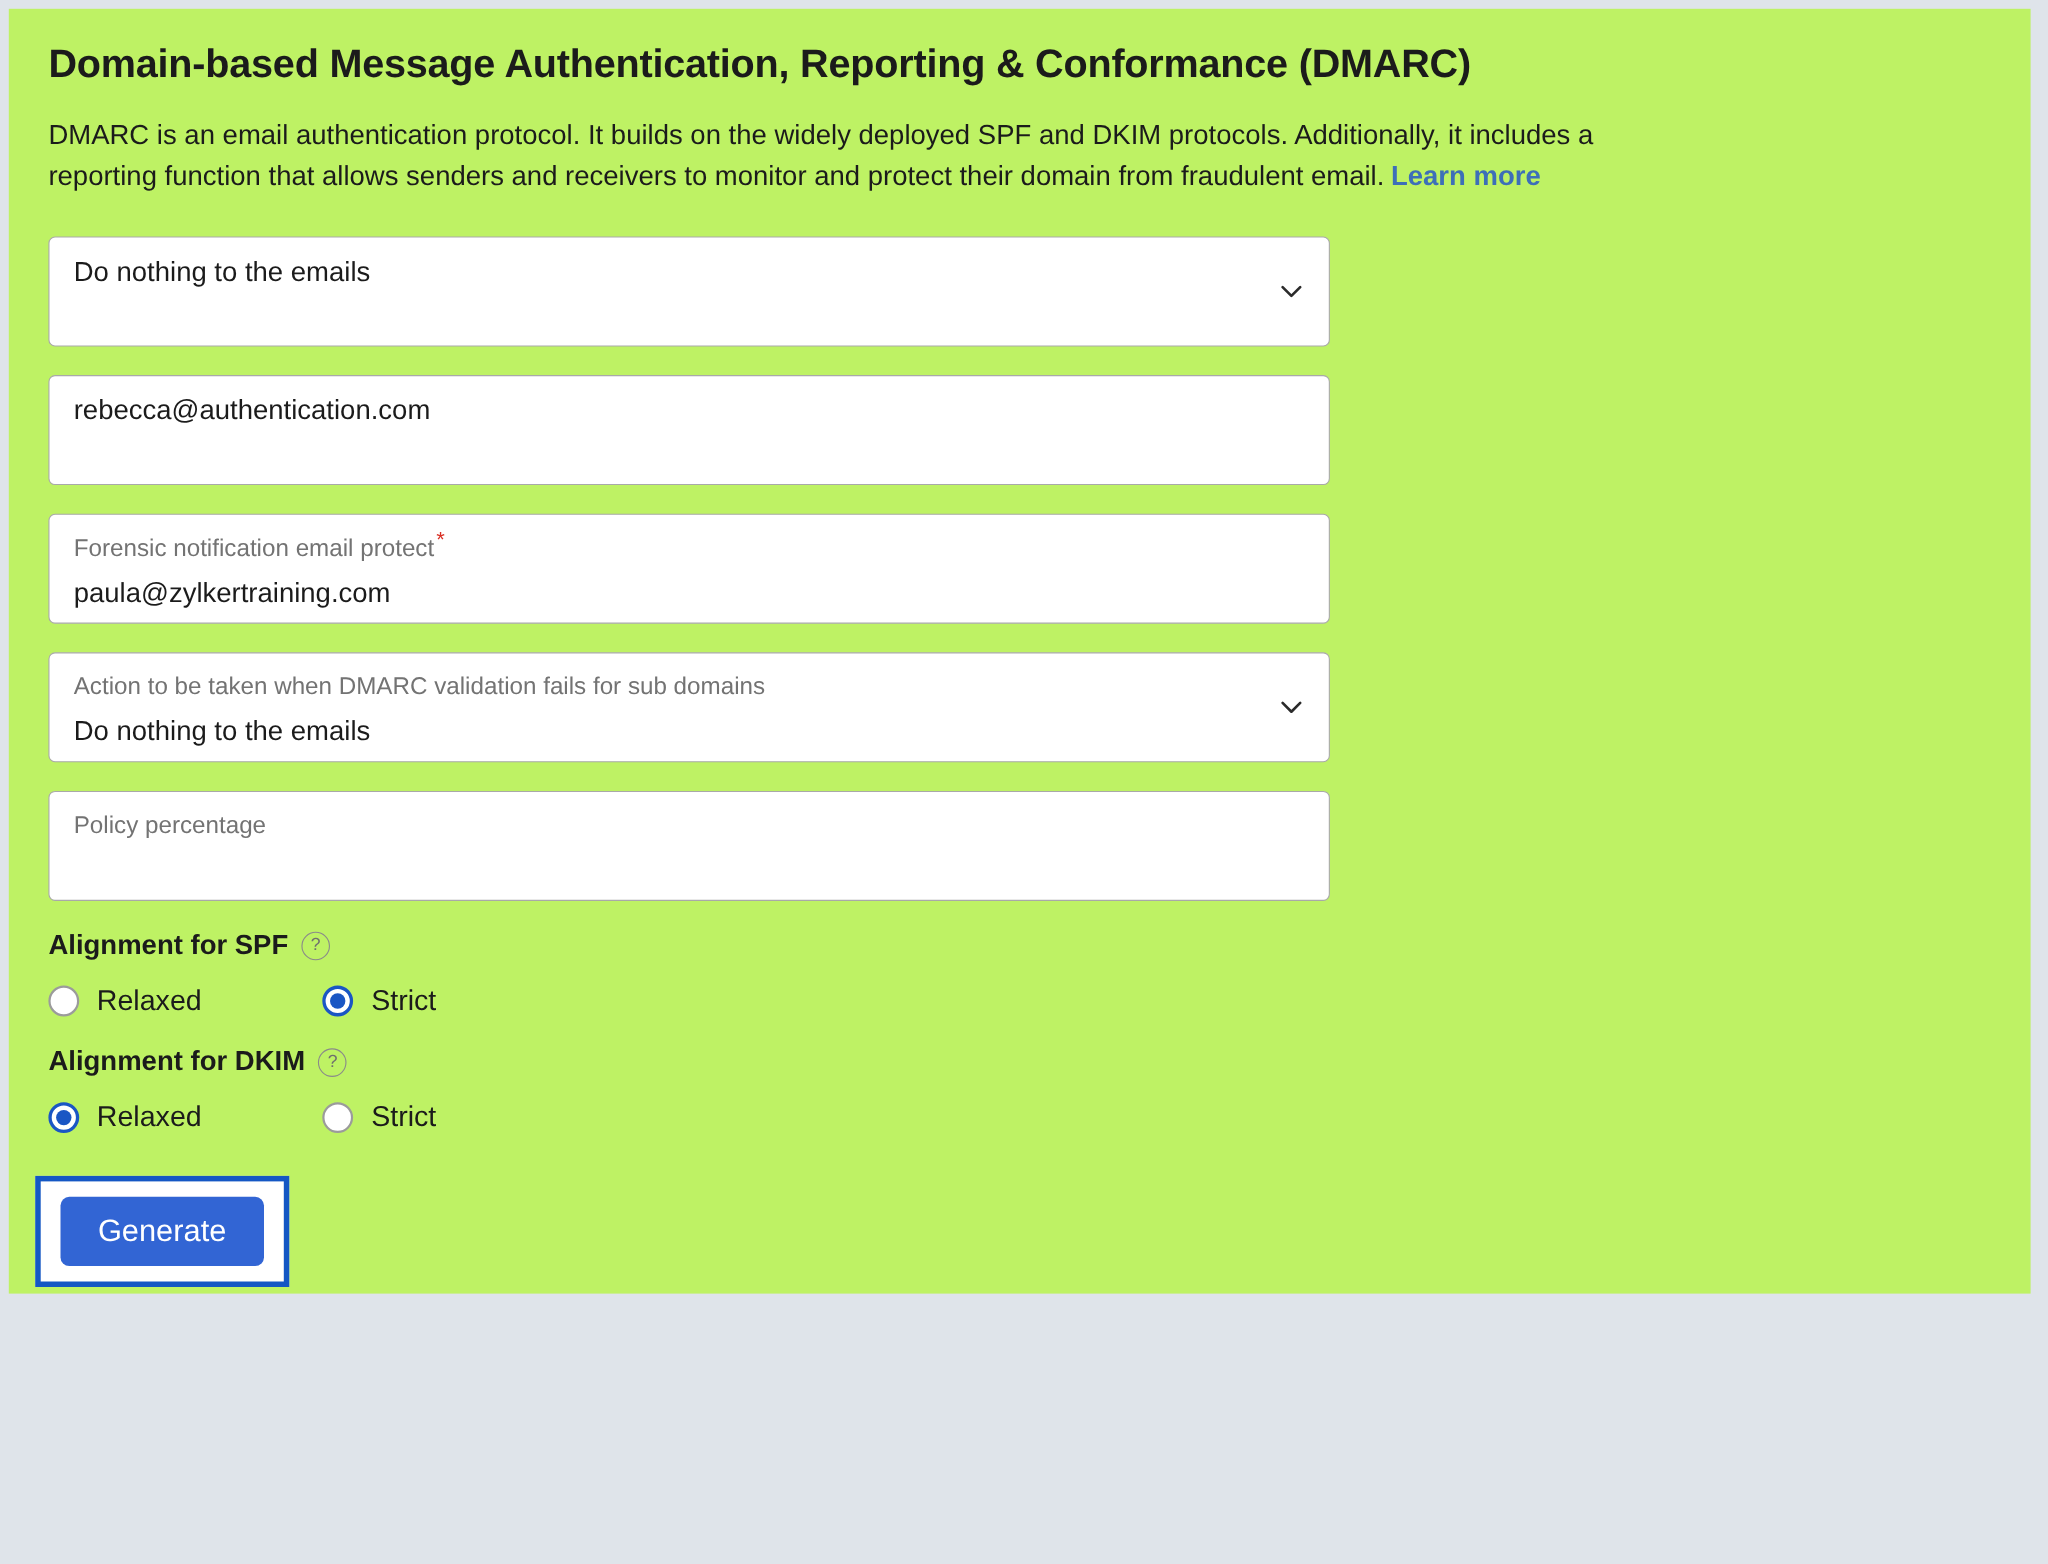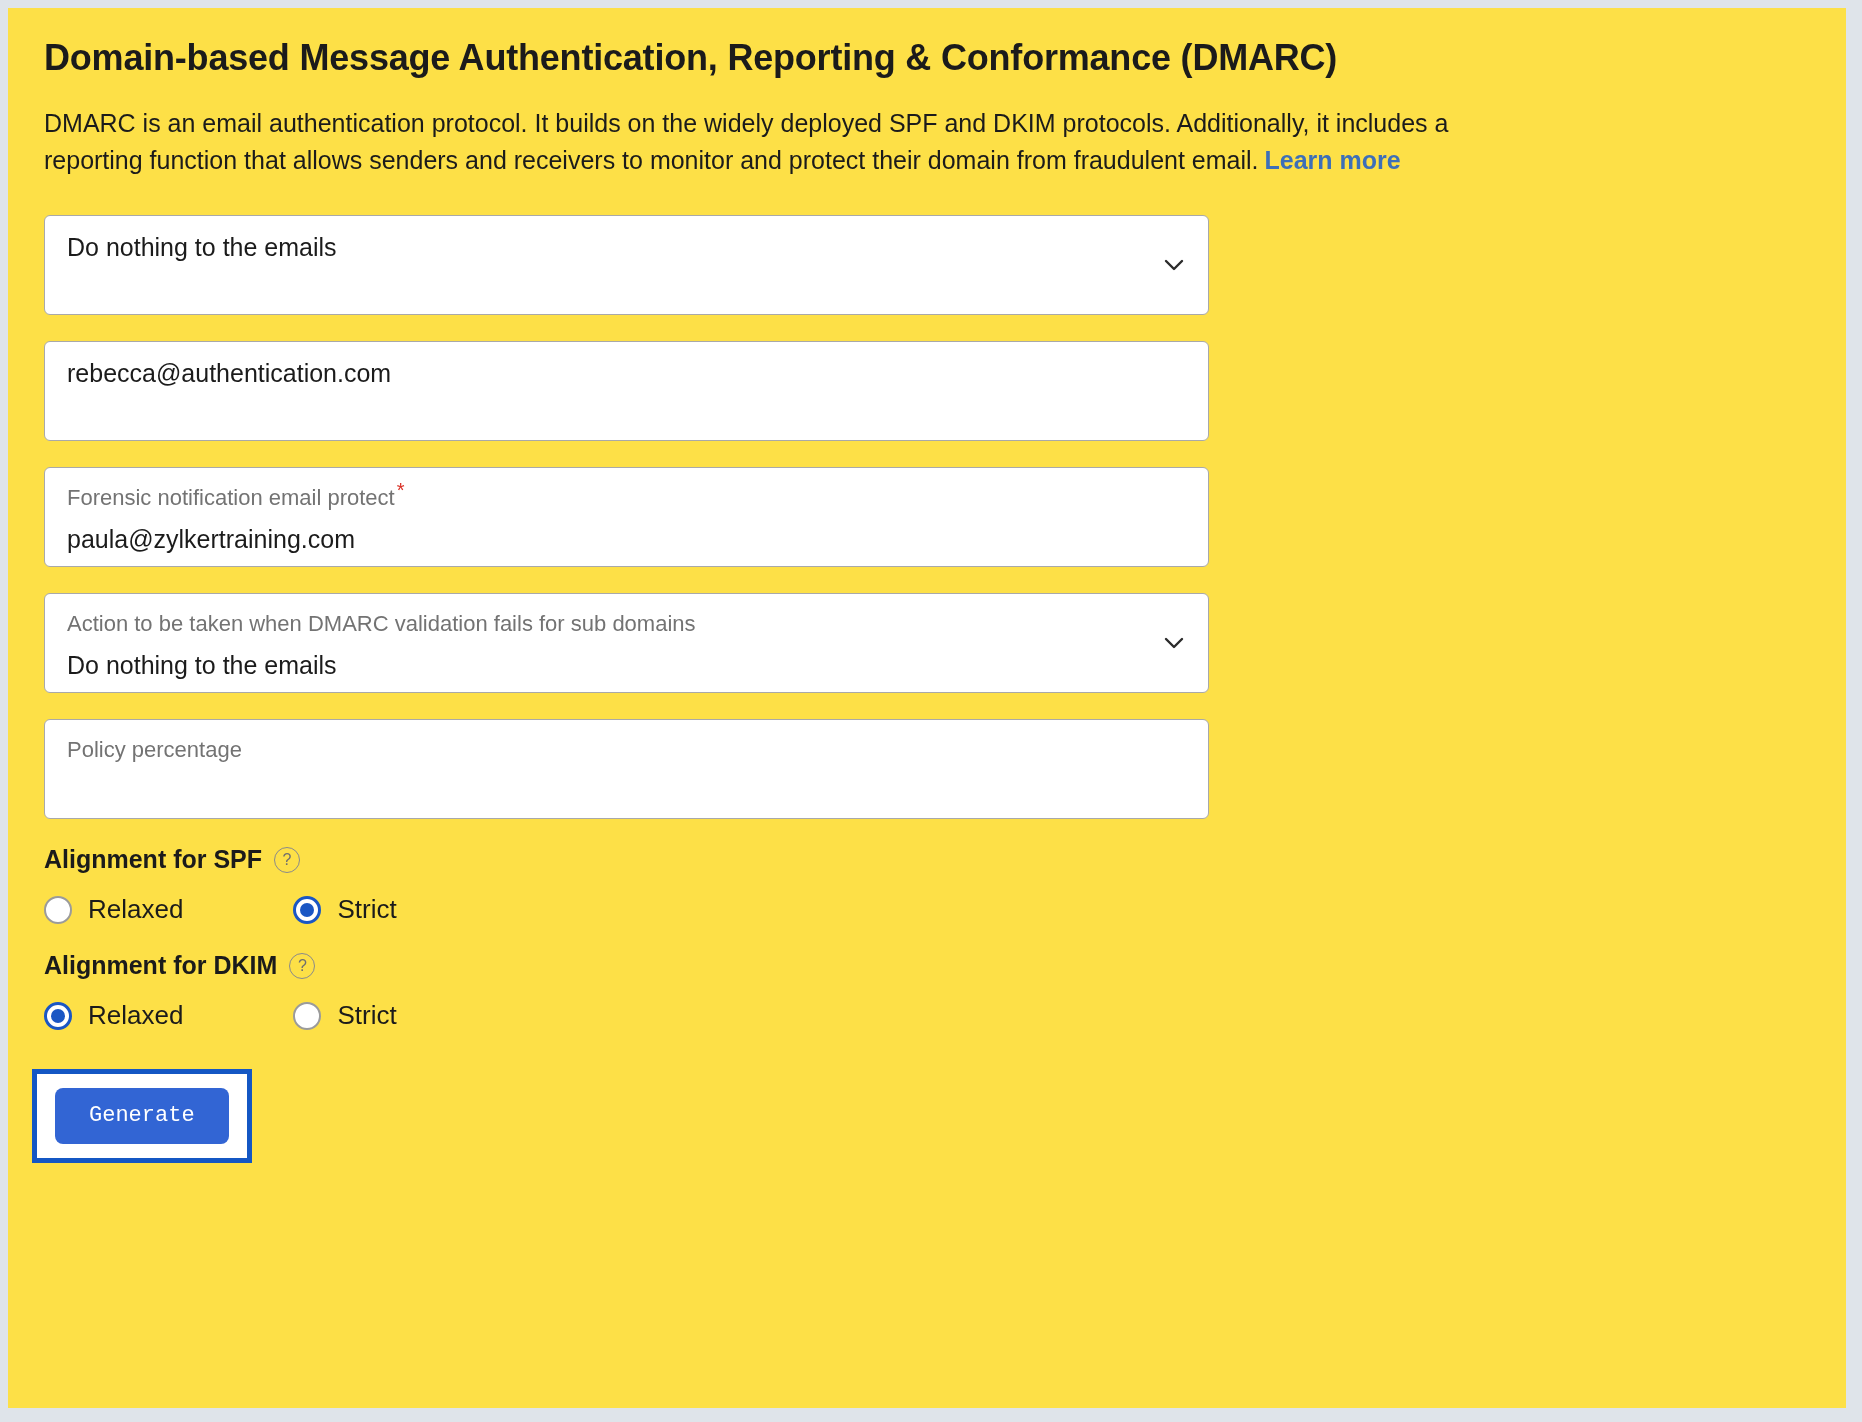--- a/index.html
+++ b/index.html
@@ -12,22 +12,22 @@
     height: 1422px;
     background: #dfe4ea;
     font-family: "Liberation Sans", sans-serif;
     overflow: hidden;
   }
   .frame {
     position: absolute;
     left: 8px;
     top: 8px;
     width: 1838px;
-    height: 1400px;
-    background: #fde047;
+    height: 1168px;
+    background: #bef264;
     box-sizing: border-box;
     overflow: hidden;
   }
   .content {
     position: absolute;
     left: 36px;
     top: 28px;
     width: 1760px;
   }
 
@@ -185,22 +185,22 @@
     margin-left: -12px;
     padding: 14px 18px;
     border: 5px solid #1457c4;
     background: #ffffff;
   }
   .gen-btn {
     background: #3265d4;
     color: #ffffff;
     border: none;
     border-radius: 8px;
-    font-size: 22px;
-    font-family: Liberation Mono, monospace;
+    font-size: 28px;
+    font-family: Liberation Sans, sans-serif;
     padding: 16px 34px;
     cursor: pointer;
     line-height: 1.1;
   }
 </style>
 </head>
 <body>
 
 <div class="frame">
   <div class="content">

